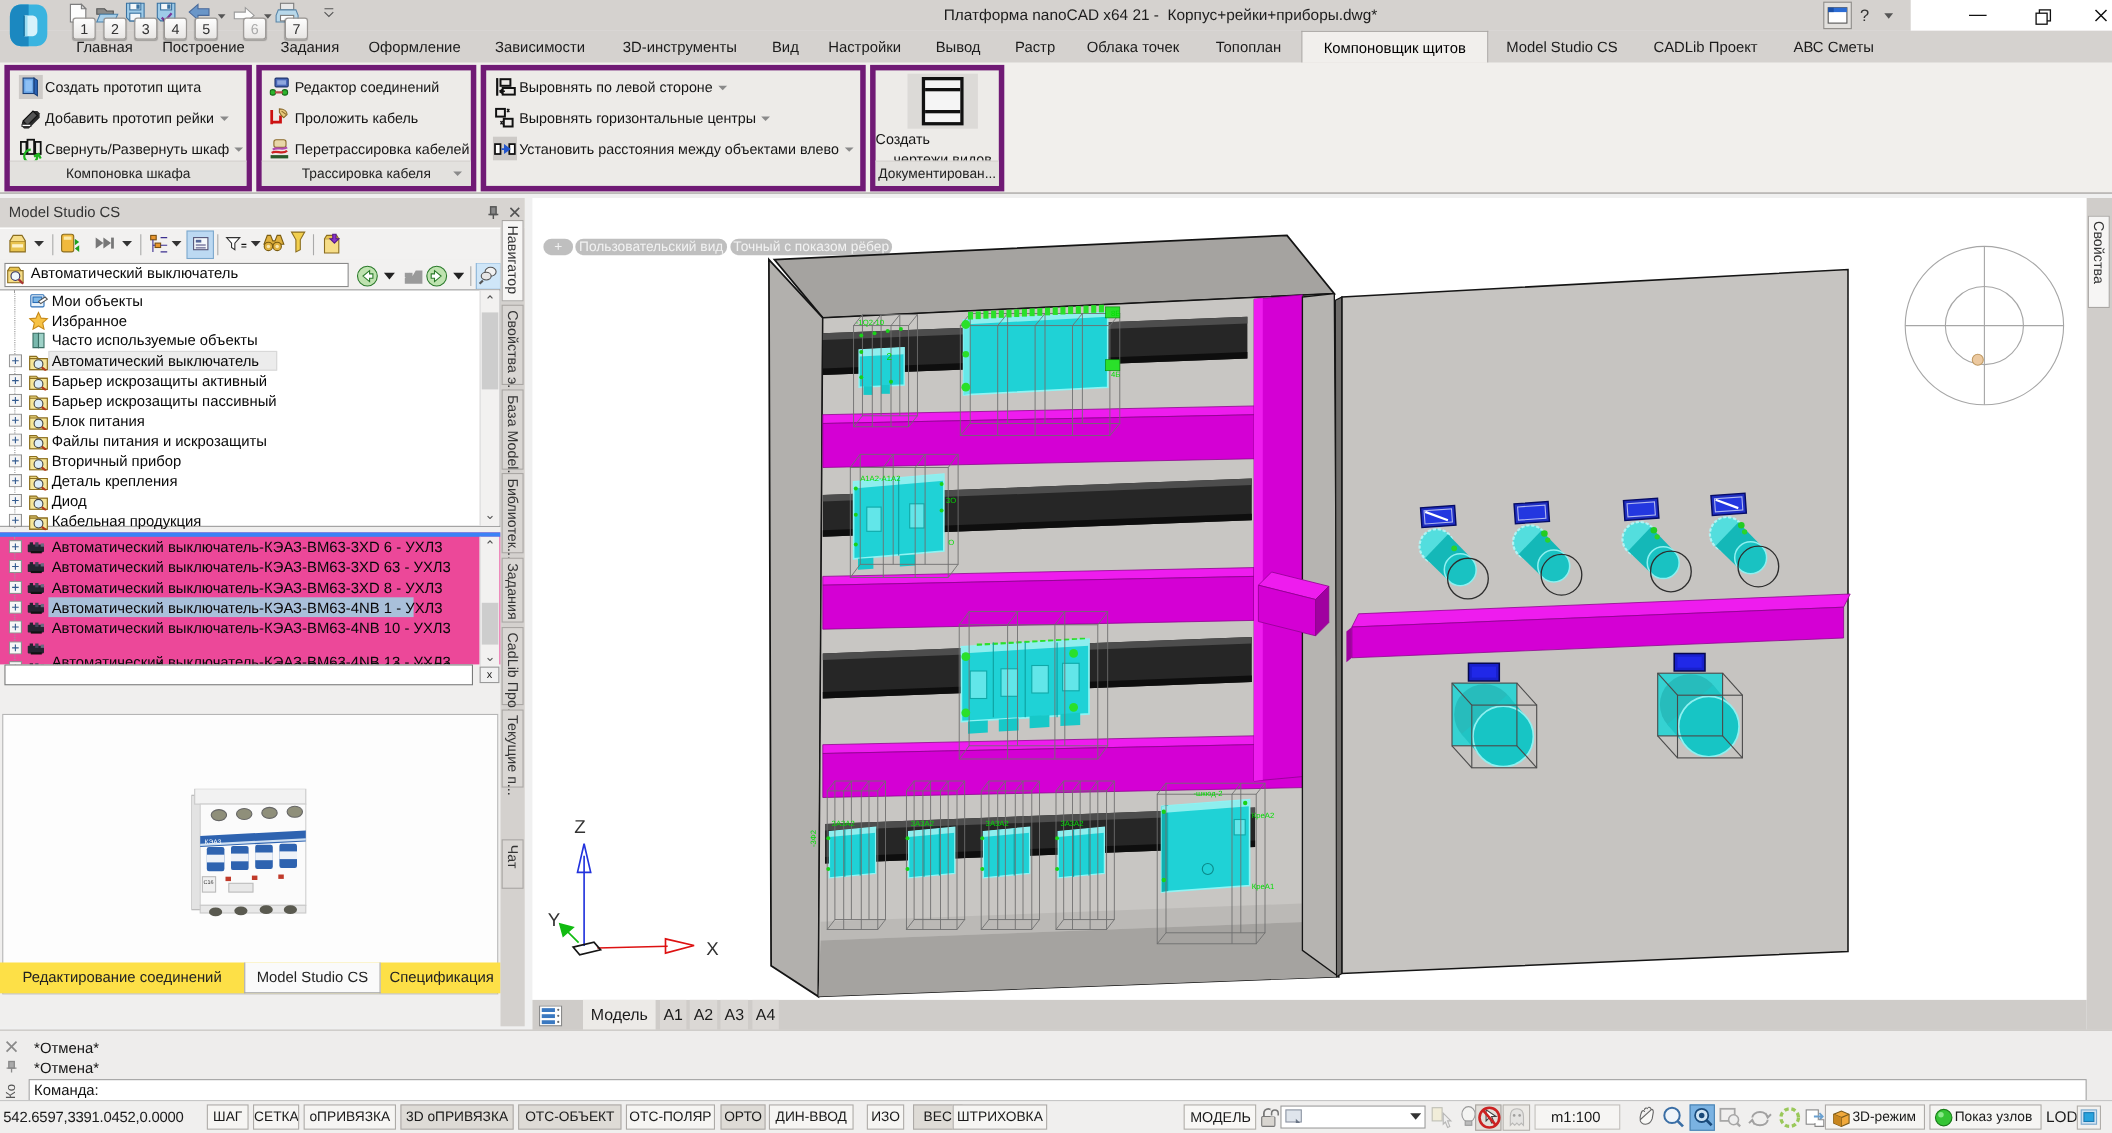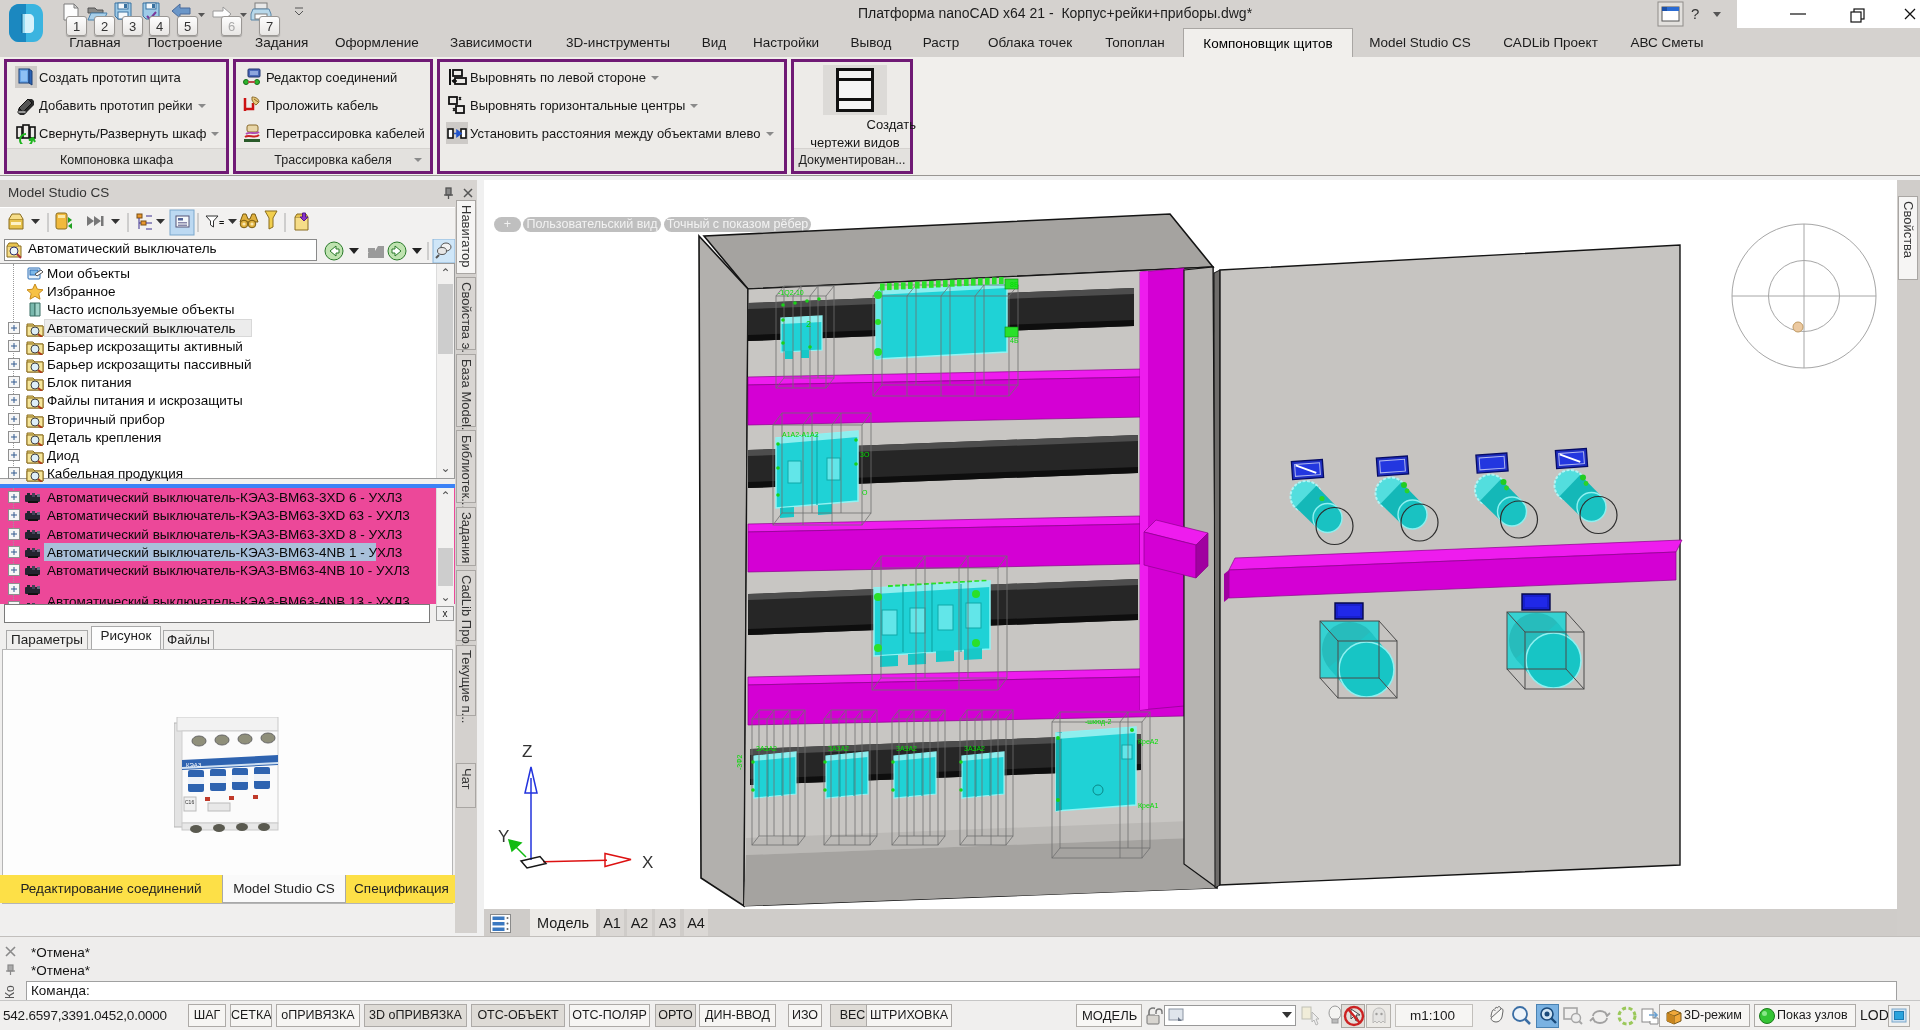--- a/index.html
+++ b/index.html
@@ -9,21 +9,21 @@
 #titlebar .wbtns{left:1737px;top:0;width:183px;height:28px;background:#fff}
 #title{left:190px;top:0;width:1730px;height:28px;text-align:center;font-size:14px;color:#1c1c1c;line-height:27px}
 .keytip{position:absolute;top:16px;width:21px;height:20px;background:linear-gradient(#fdfdfd,#e8e6e4);border:1px solid #9a9794;border-radius:3px;font-size:13px;color:#333;text-align:center;line-height:19px;box-shadow:0 1px 1px rgba(0,0,0,.25);z-index:30}
 .keytip.dis{color:#aaa}
 
 #tabrow{left:0;top:28px;width:1920px;height:29px;background:#d5d2cf}
 .rtab{position:absolute;top:0;height:29px;line-height:29px;font-size:13.5px;color:#1b1b1b;text-align:center}
 .rtab.active{background:#f1efec;border:1px solid #a9a6a3;border-bottom:none;color:#000}
 
 #ribbon{left:0;top:57px;width:1920px;height:119px;background:#f1efec;border-bottom:1px solid #999693}
-.rpanel{position:absolute;top:2px;height:115px;background:#edebe8;border:3px solid #701a75}
+.rpanel{position:absolute;top:2px;height:115px;background:#edebe8;border:5px solid #701a75}
 .rpanel .cap{position:absolute;left:0;right:0;bottom:0;height:23px;background:#e3e1de;border-top:1px solid #d5d2cf;font-size:12.5px;color:#222;text-align:center;line-height:22px}
 .rbtn{position:absolute;height:24px;font-size:13px;color:#151515;line-height:24px;white-space:nowrap}
 .rbtn .ic{display:inline-block;width:18px;height:18px;vertical-align:-4px;margin-right:4px}
 .dar{display:inline-block;width:0;height:0;border-left:4px solid transparent;border-right:4px solid transparent;border-top:4px solid #8a8a8a;margin-left:5px;vertical-align:2px}
 
 #palette{left:0;top:180px;width:477px;height:753px;background:#f0efee}
 #palhead{left:0;top:0;width:477px;height:27px;background:#d7d4d1;font-size:13.5px;color:#333;line-height:26px;padding-left:8px}
 #paltool{left:0;top:27px;width:455px;height:29px;background:#f2f1f0;border-top:1px solid #fff}
 #palsearch{left:0;top:56px;width:455px;height:28px;background:#f2f1f0}
 #paltree{left:0;top:83px;width:455px;height:216px;background:#fff;border:1px solid #9b9b9b;border-left:none}
@@ -241,21 +241,21 @@
             <rect x="2" y="7" width="5" height="9" fill="#fff" stroke="#111" stroke-width="1.6"></rect>
             <rect x="15" y="7" width="5" height="9" fill="#fff" stroke="#111" stroke-width="1.6"></rect>
             <path d="M8 11.5 h6 m-3 -3 l4 3 l-4 3 z" stroke="#2255cc" fill="#2255cc" stroke-width="1.6"></path>
           </svg></span>Установить расстояния между объектами влево<span class="dar"></span></div>
   </div>
   <div class="rpanel" style="left:791px;width:122px">
     <div class="abs" style="left:29px;top:3px;width:64px;height:50px;background:#dcdad7"></div>
     <div class="abs" style="left:42px;top:6px;width:38px;height:44px;border:3px solid #111;background:#f5f5f5"></div>
     <div class="abs" style="left:45px;top:16px;width:32px;height:3px;background:#111"></div>
     <div class="abs" style="left:45px;top:36px;width:32px;height:3px;background:#111"></div>
-    <div class="abs" style="left:0;top:55px;width:122px;height:20px;text-align:right;font-size:13px;color:#151515">Создать</div>
+    <div class="abs" style="left:0;top:55px;width:122px;height:20px;text-align:left;font-size:13px;color:#151515">Создать</div>
     <div class="abs" style="left:0;top:73px;width:122px;height:20px;text-align:center;font-size:13px;color:#151515">чертежи видов</div>
     <div class="cap">Документирован...</div>
   </div>
 </div>
 
 <div class="abs" id="palette">
   <div class="abs" id="palhead">Model Studio CS</div>
   <svg class="abs" style="left:443px;top:6px" width="32" height="15">
     <g stroke="#555" fill="none" stroke-width="1.3">
         <rect x="3" y="2" width="5" height="7" fill="#888"></rect>
@@ -521,25 +521,20 @@
       </svg>
     <div class="trow" style="left:47px;top:111px">Автоматический выключатель-КЭАЗ-ВМ63-4NB 16 - УХЛ3</div>
     <div class="sbar" style="left:436px;top:0;height:118px">
         <div class="sarr" style="top:2px">⌃</div>
         <div class="sthumb" style="top:60px;height:38px"></div>
         <div class="sarr" style="top:103px">⌄</div>
       </div>
   </div>
   <div class="abs" id="palinput"></div>
   <div class="abs" id="palx">x</div>
-  <div class="abs" id="paltabs">
-    <div class="ptab" style="left:6px;width:82px">Параметры</div>
-    <div class="ptab active" style="left:91px;width:70px">Рисунок</div>
-    <div class="ptab" style="left:163px;width:51px">Файлы</div>
-  </div>
   <div class="abs" id="palprev">
     <svg class="abs" style="left:171px;top:67px" width="108" height="120">
       <rect x="0" y="6" width="14" height="104" fill="#e3e3e3" stroke="#b5b5b5"></rect>
       <rect x="3" y="0" width="101" height="14" fill="#f2f2f2" stroke="#c9c9c9"></rect>
       <rect x="8" y="14" width="96" height="92" fill="#fbfbfb" stroke="#cfcfcf"></rect>
       <ellipse cx="25" cy="24" rx="7" ry="5" fill="#8f8f7a" stroke="#666"></ellipse>
       <ellipse cx="48" cy="23" rx="7" ry="5" fill="#8f8f7a" stroke="#666"></ellipse>
       <ellipse cx="71" cy="22" rx="7" ry="5" fill="#8f8f7a" stroke="#666"></ellipse>
       <ellipse cx="94" cy="21" rx="7" ry="5" fill="#8f8f7a" stroke="#666"></ellipse>
       <polygon points="8,43 104,38 104,48 8,53" fill="#2e63b0"></polygon>

